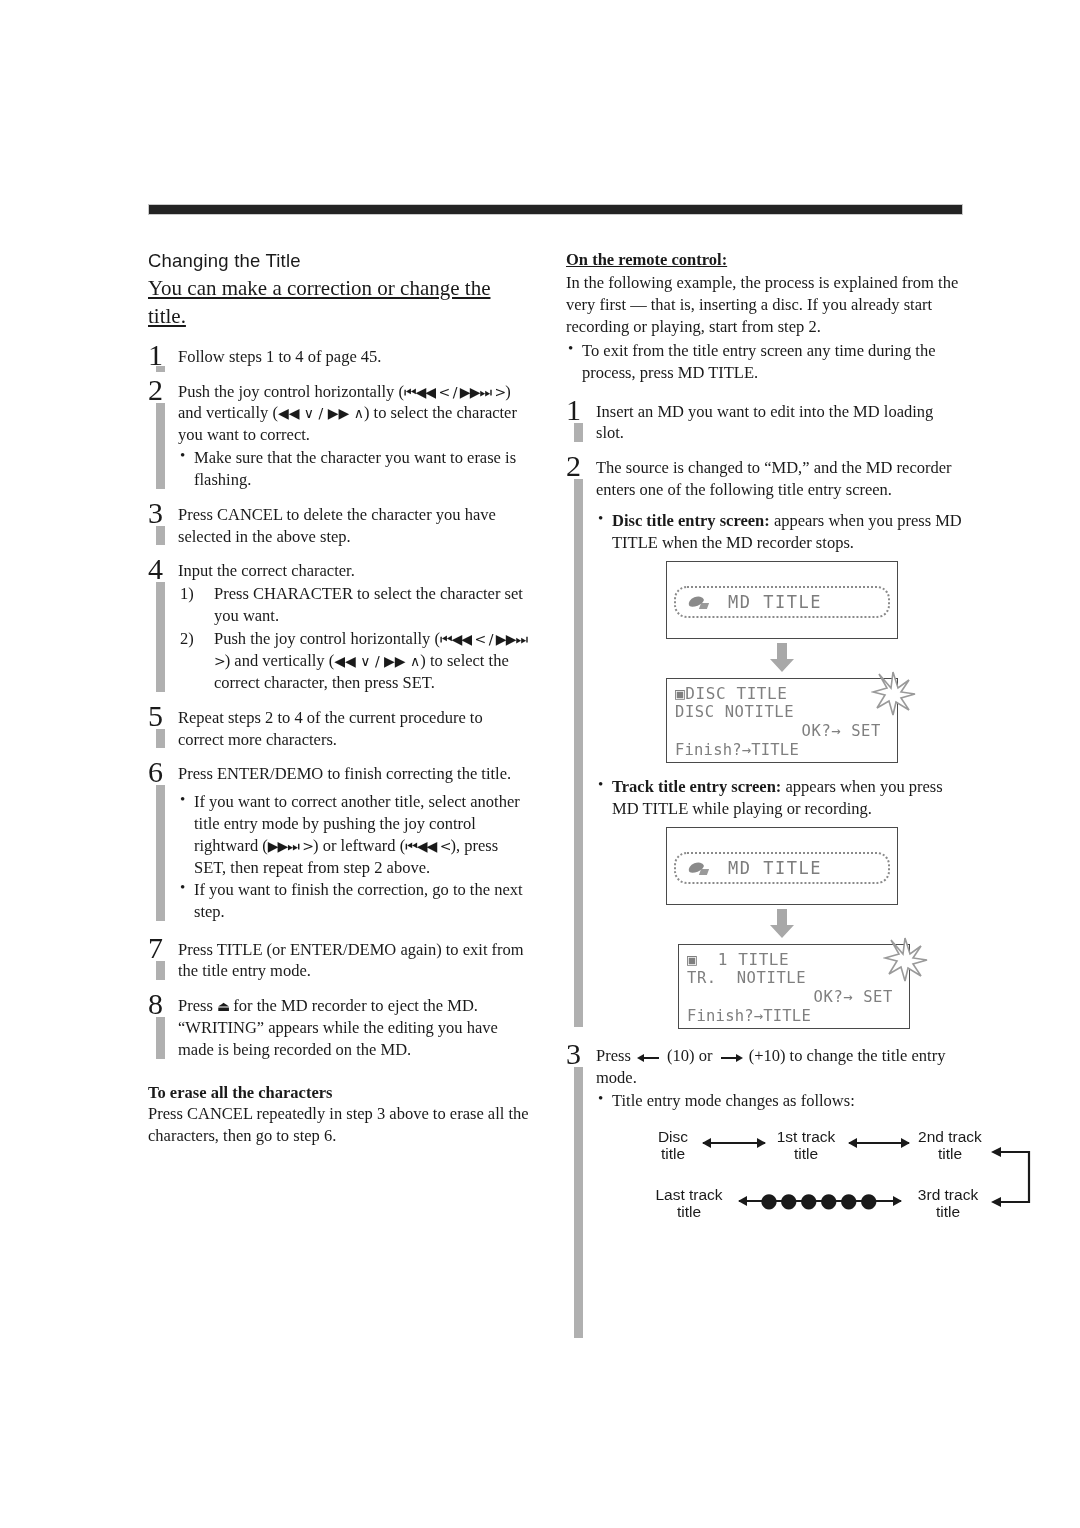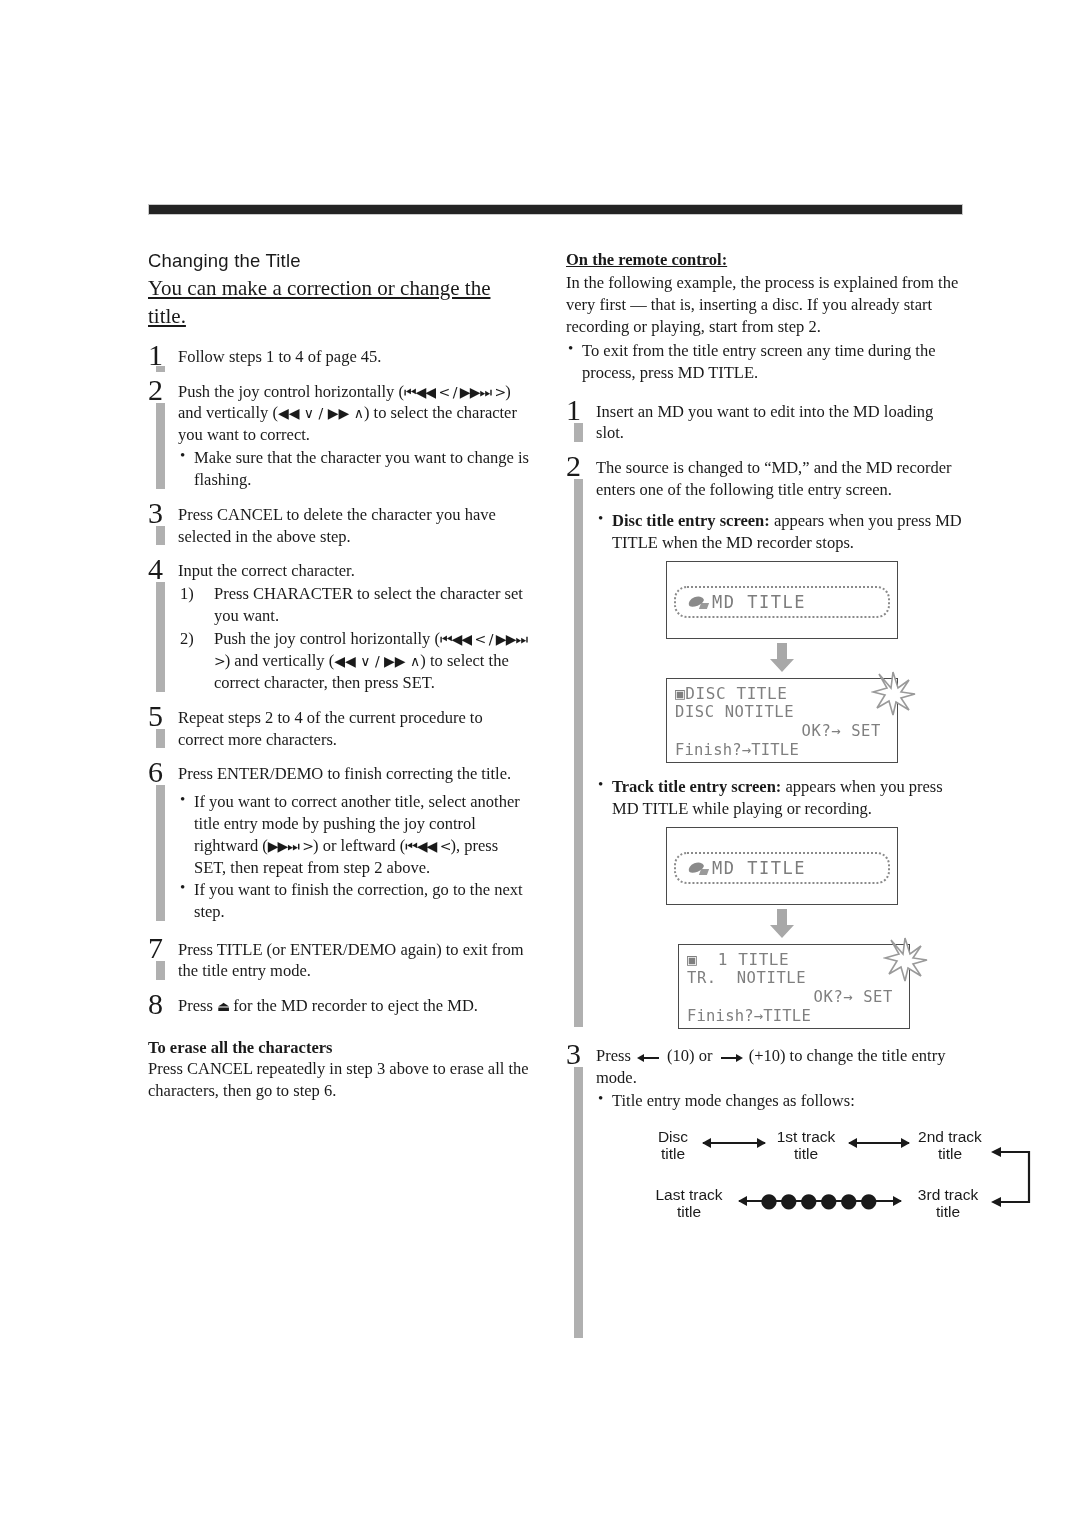--- a/index.html
+++ b/index.html
@@ -168,21 +168,21 @@
     border-radius: 13px;
     display: flex; align-items: center;
   }
   .dotfont {
     font-family: "DejaVu Sans Mono", monospace;
     color: #7d7d7d;
     letter-spacing: 1.5px;
   }
   .lcd-title {
     font-size: 17px;
-    margin-left: 24px;
+    margin-left: 40px;
     line-height: 1;
     padding-left: 12px;
   }
   .disc-icon {
     position: absolute; left: 12px; top: 7px;
     width: 22px; height: 16px;
   }
   .disc-icon::before {
     content: "";
     position: absolute; left: 0; top: 2px;
@@ -297,21 +297,21 @@
         <span class="num">1</span>
         <span class="bar" style="top:20px;bottom:-4px;"></span>
         <p class="title">Follow steps 1 to 4 of page 45.</p>
       </div>
 
       <div class="step">
         <span class="num">2</span>
         <span class="bar"></span>
         <p class="title"><span>Push the joy control horizontally (</span><span class="sym">⏮◀◀ &lt; / ▶▶⏭ &gt;</span><span>) and vertically (</span><span class="symv">◀◀ ∨ / ▶▶ ∧</span><span>) to select the character you want to correct.</span></p>
         <ul class="bul">
-          <li>Make sure that the character you want to change is flashing.</li>
+          <li>Make sure that the character you want to erase is flashing.</li>
         </ul>
       </div>
 
       <div class="step">
         <span class="num">3</span>
         <span class="bar"></span>
         <p class="title">Press CANCEL to delete the character you have selected in the above step.</p>
       </div>
 
       <div class="step">
@@ -343,20 +343,21 @@
       <div class="step" style="margin-top:16px;">
         <span class="num">7</span>
         <span class="bar"></span>
         <p class="title">Press TITLE (or ENTER/DEMO again) to exit from the title entry mode.</p>
       </div>
 
       <div class="step">
         <span class="num">8</span>
         <span class="bar"></span>
         <p class="title"><span>Press </span><span class="sym">⏏</span><span> for the MD recorder to eject the MD.</span></p>
+        <p class="body">“WRITING” appears while the editing you have made is being recorded on the MD.</p>
       </div>
 
       <h3 class="sub-head">To erase all the characters</h3>
       <p class="para">Press CANCEL repeatedly in step 3 above to erase all the characters, then go to step 6.</p>
 
     </div>
 
     <div class="col-right">
 
       <h3 class="underline-head">On the remote control:</h3>

